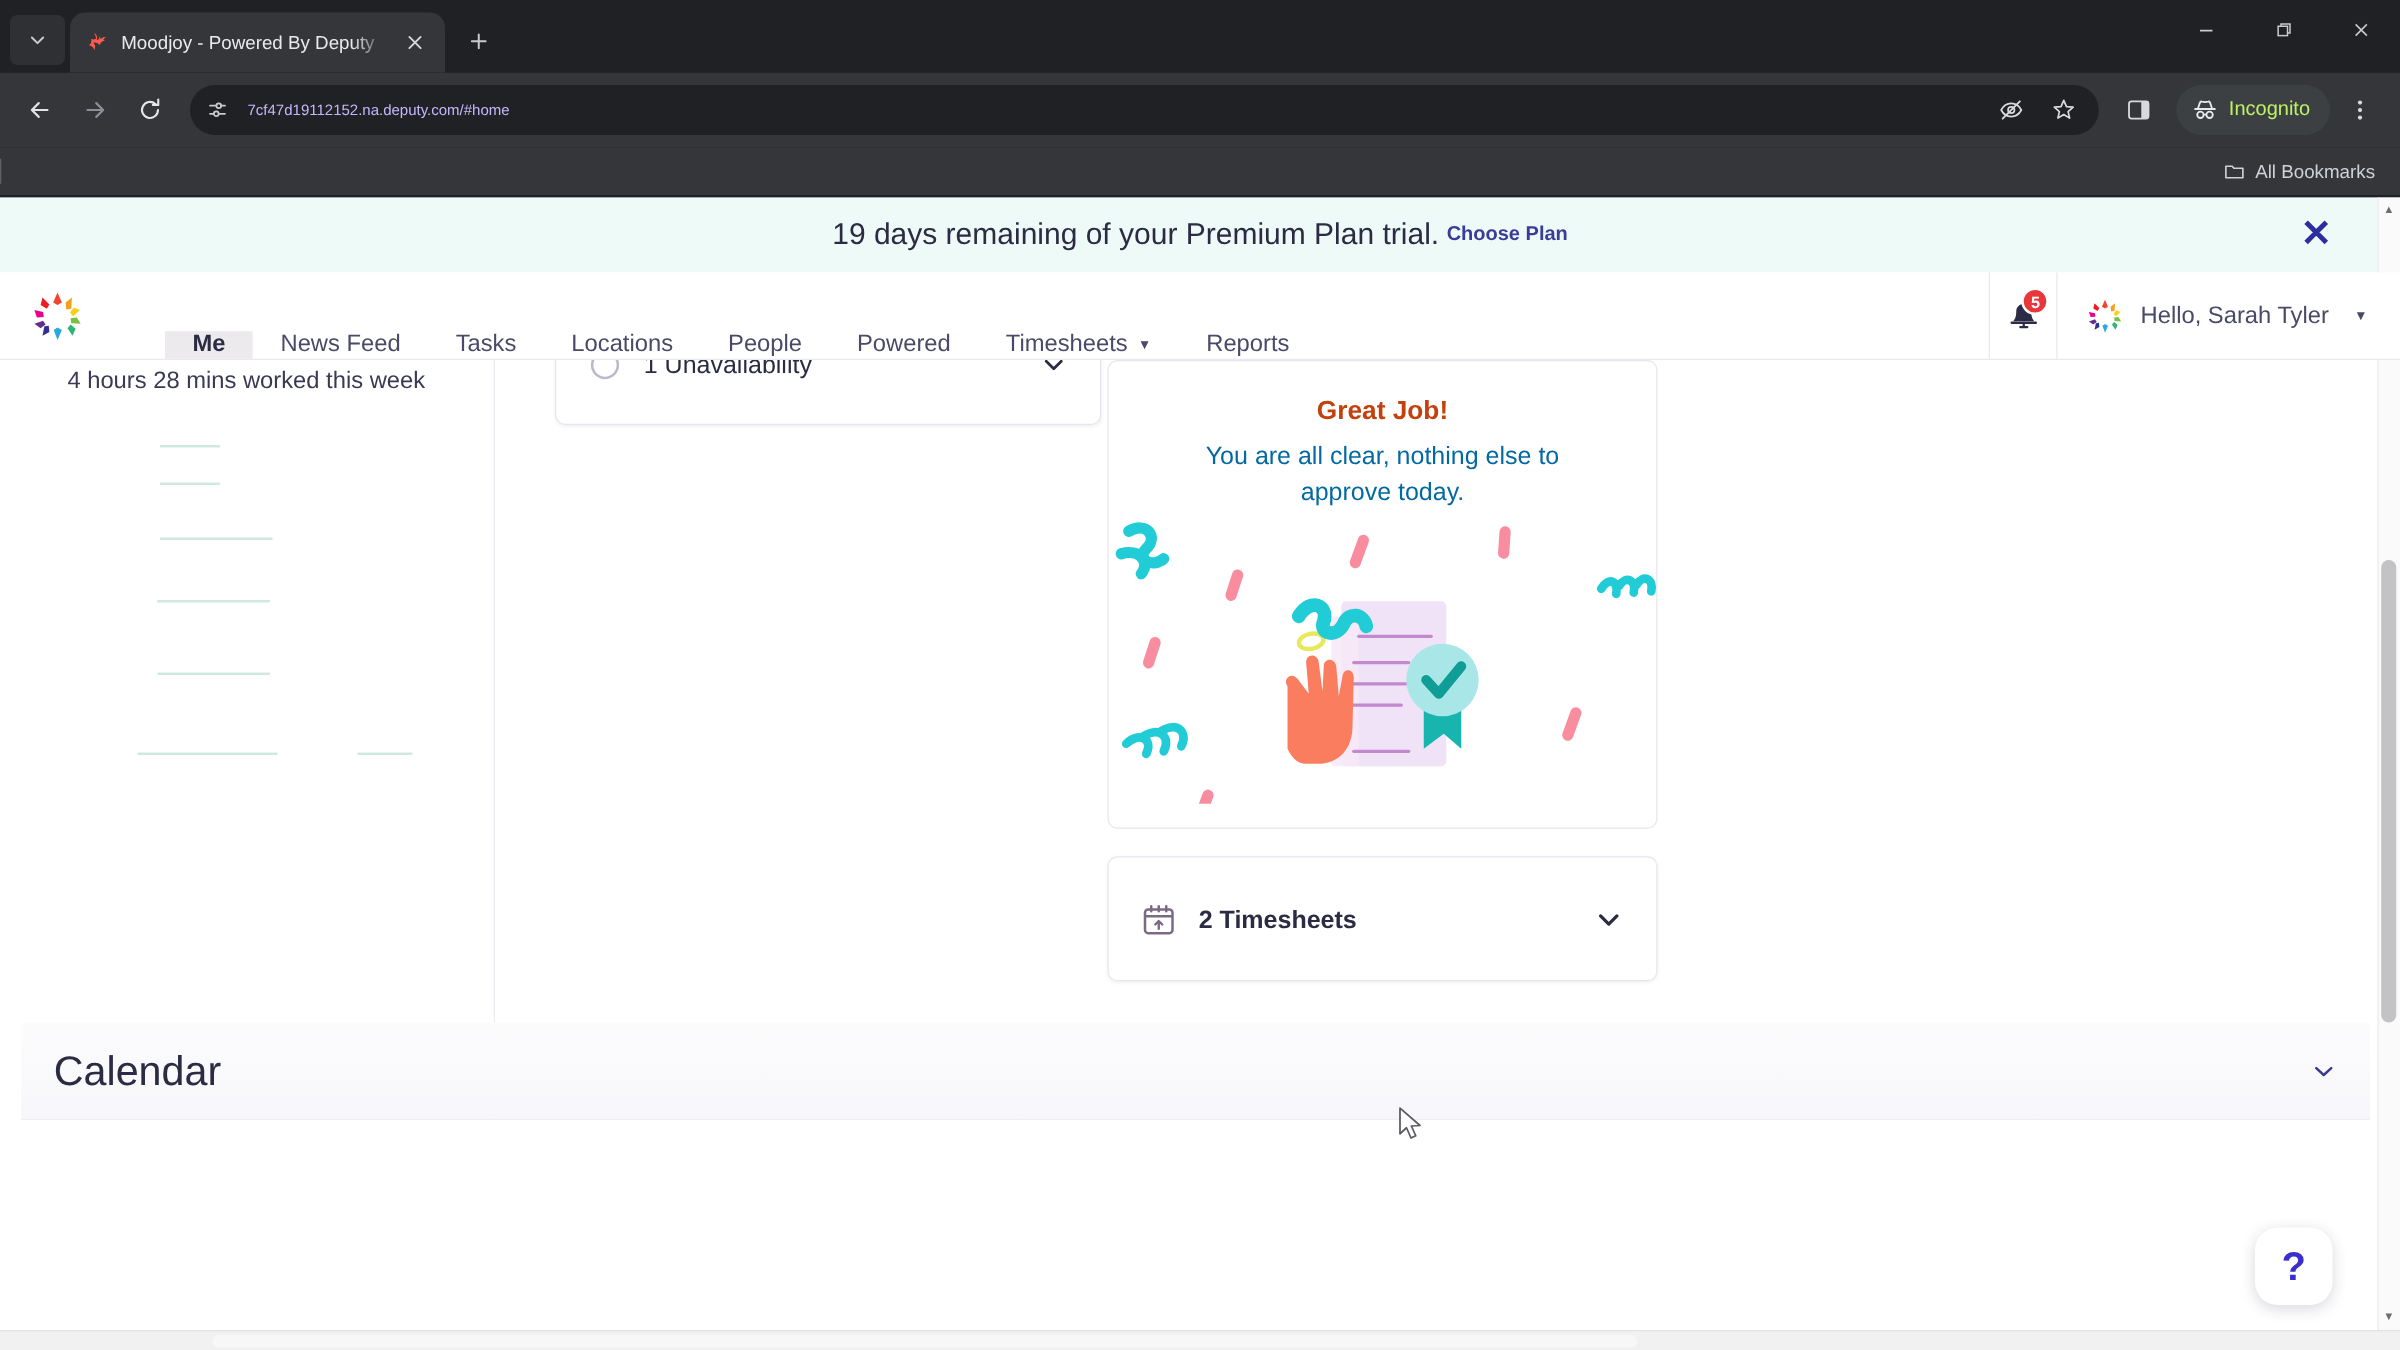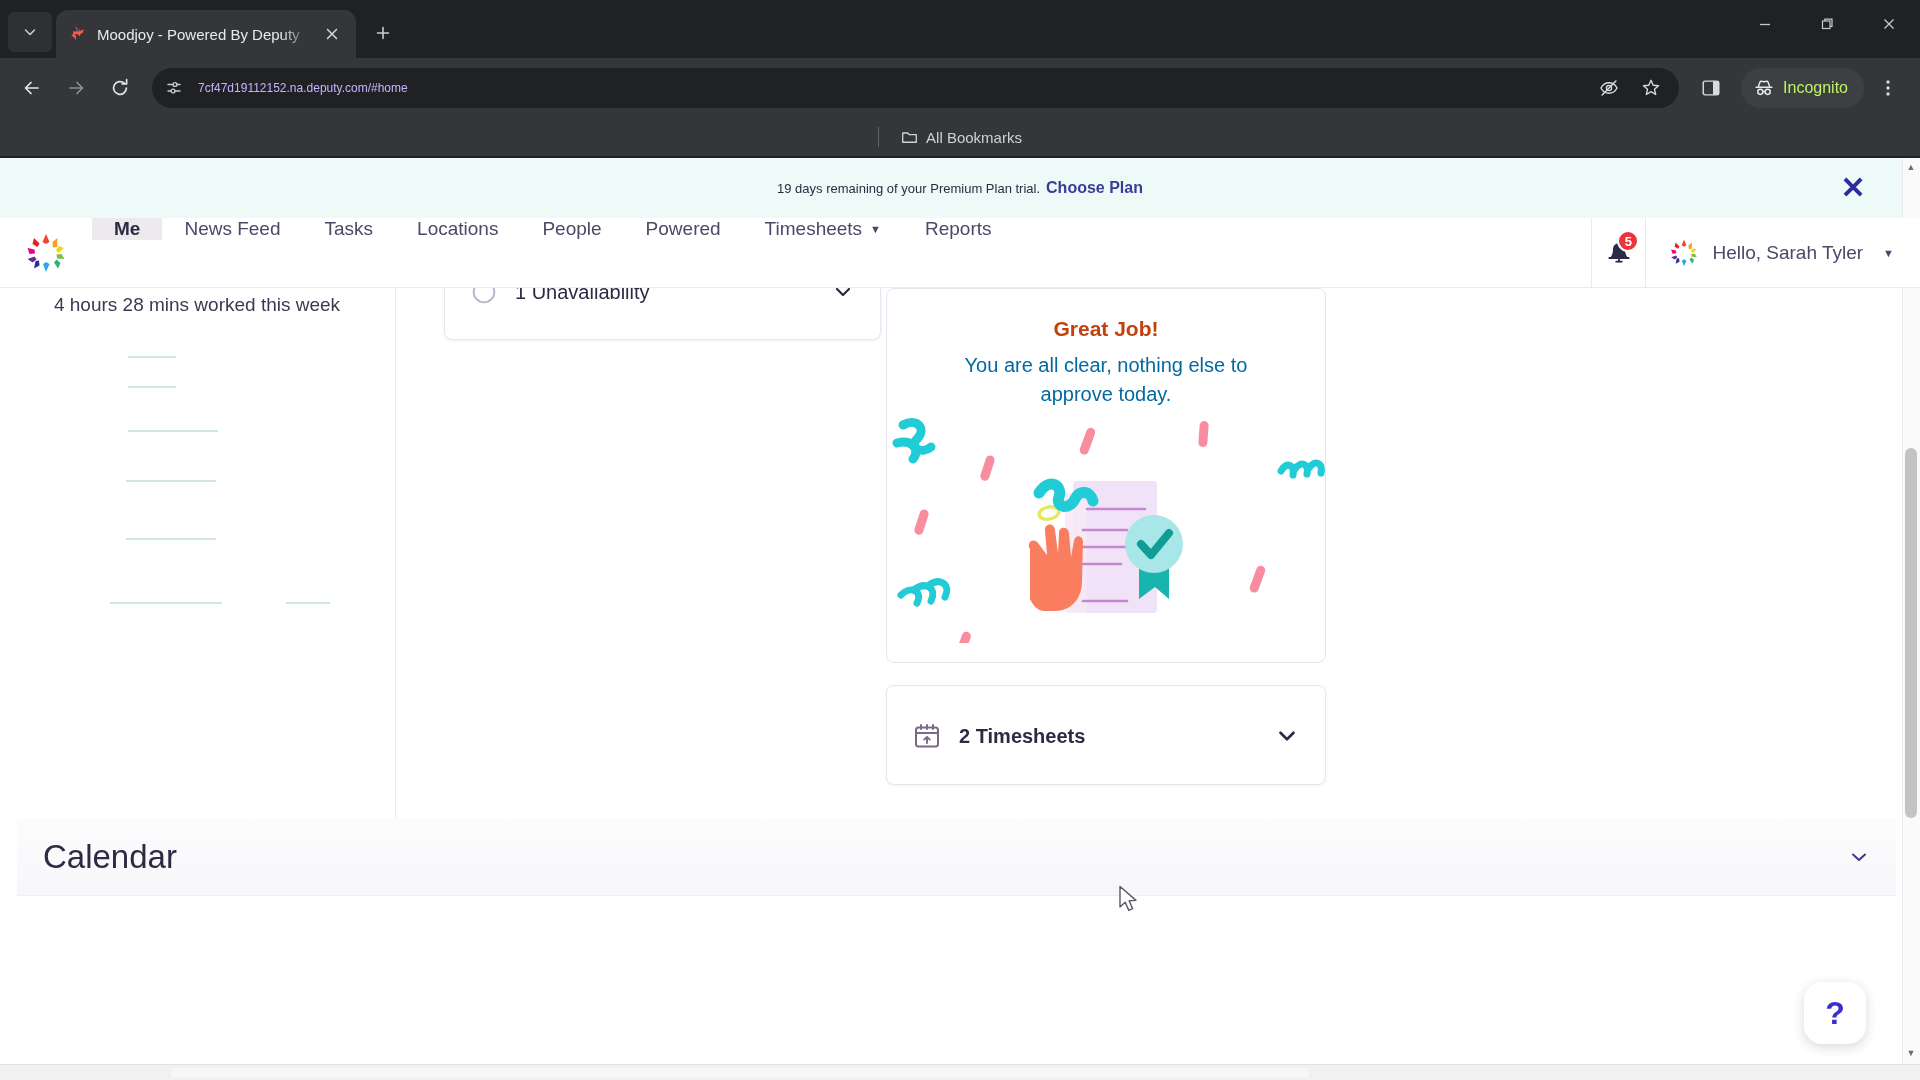--- a/index.html
+++ b/index.html
@@ -85,58 +85,58 @@
   .omni-actions { display: flex; align-items: center; gap: 2px; }
   .incognito-pill {
     height: 40px; border-radius: 20px; background: #3c4043;
     display: flex; align-items: center; gap: 8px;
     padding: 0 16px 0 12px; margin-left: 6px;
   }
   .incognito-pill span { color: #bef264; font-size: 16px; white-space: nowrap; }
 
   .bookmarkbar {
     height: 38px; background: #35363a;
-    display: flex; align-items: center; justify-content: center;
+    display: flex; align-items: center; justify-content: space-between;
     padding-right: 14px; gap: 0;
   }
   .bm-divider { width: 1px; height: 20px; background: #5f6368; margin-right: 16px; }
   .bm-item { display: flex; align-items: center; gap: 8px; padding: 4px 6px; border-radius: 4px; }
   .bm-item span { color: #cfd2d6; font-size: 15px; }
 
   
   .viewport {
     position: absolute; left: 0; top: 158px;
     width: 1920px; height: 922px;
     background: #ffffff; overflow: hidden;
   }
 
   
   .trial-banner {
     height: 60px; background: #eefaf7;
     display: flex; align-items: center; justify-content: center;
     position: relative;
   }
-  .trial-text { font-size: 13px; color: #2b2b43; }
+  .trial-text { font-size: 24px; color: #2b2b43; }
   .trial-link { color: #3b3b98; font-weight: bold; margin-left: 6px; }
   .trial-close {
     position: absolute; right: 50px; top: 50%; transform: translateY(-50%);
     color: #2d2d9e; font-size: 30px; font-weight: bold; line-height: 1;
     width: 34px; height: 34px; display: flex; align-items: center; justify-content: center;
   }
 
   
   .dep-nav {
     height: 70px; background: #ffffff; display: flex; align-items: stretch;
     border-bottom: 1px solid #e9e9ef; position: relative; z-index: 5;
   }
   .dep-logo {
     width: 92px; display: flex; align-items: center; justify-content: center;
     flex: 0 0 92px;
   }
-  .nav-items { display: flex; align-items: flex-start; }
+  .nav-items { display: flex; align-items: flex-end; margin-left: 40px; }
   .nav-item {
     display: flex; align-items: center; padding: 0 22px;
     font-size: 19px; color: #4a4a68; white-space: nowrap;
   }
   .nav-item.active { background: #eceaec; color: #2b2b43; font-weight: bold; }
   .nav-caret { margin-left: 8px; font-size: 11px; color: #4a4a68; }
   .nav-right { margin-left: auto; display: flex; align-items: center; }
   .bell-wrap {
     position: relative; width: 54px; height: 100%;
     display: flex; align-items: center; justify-content: center;

